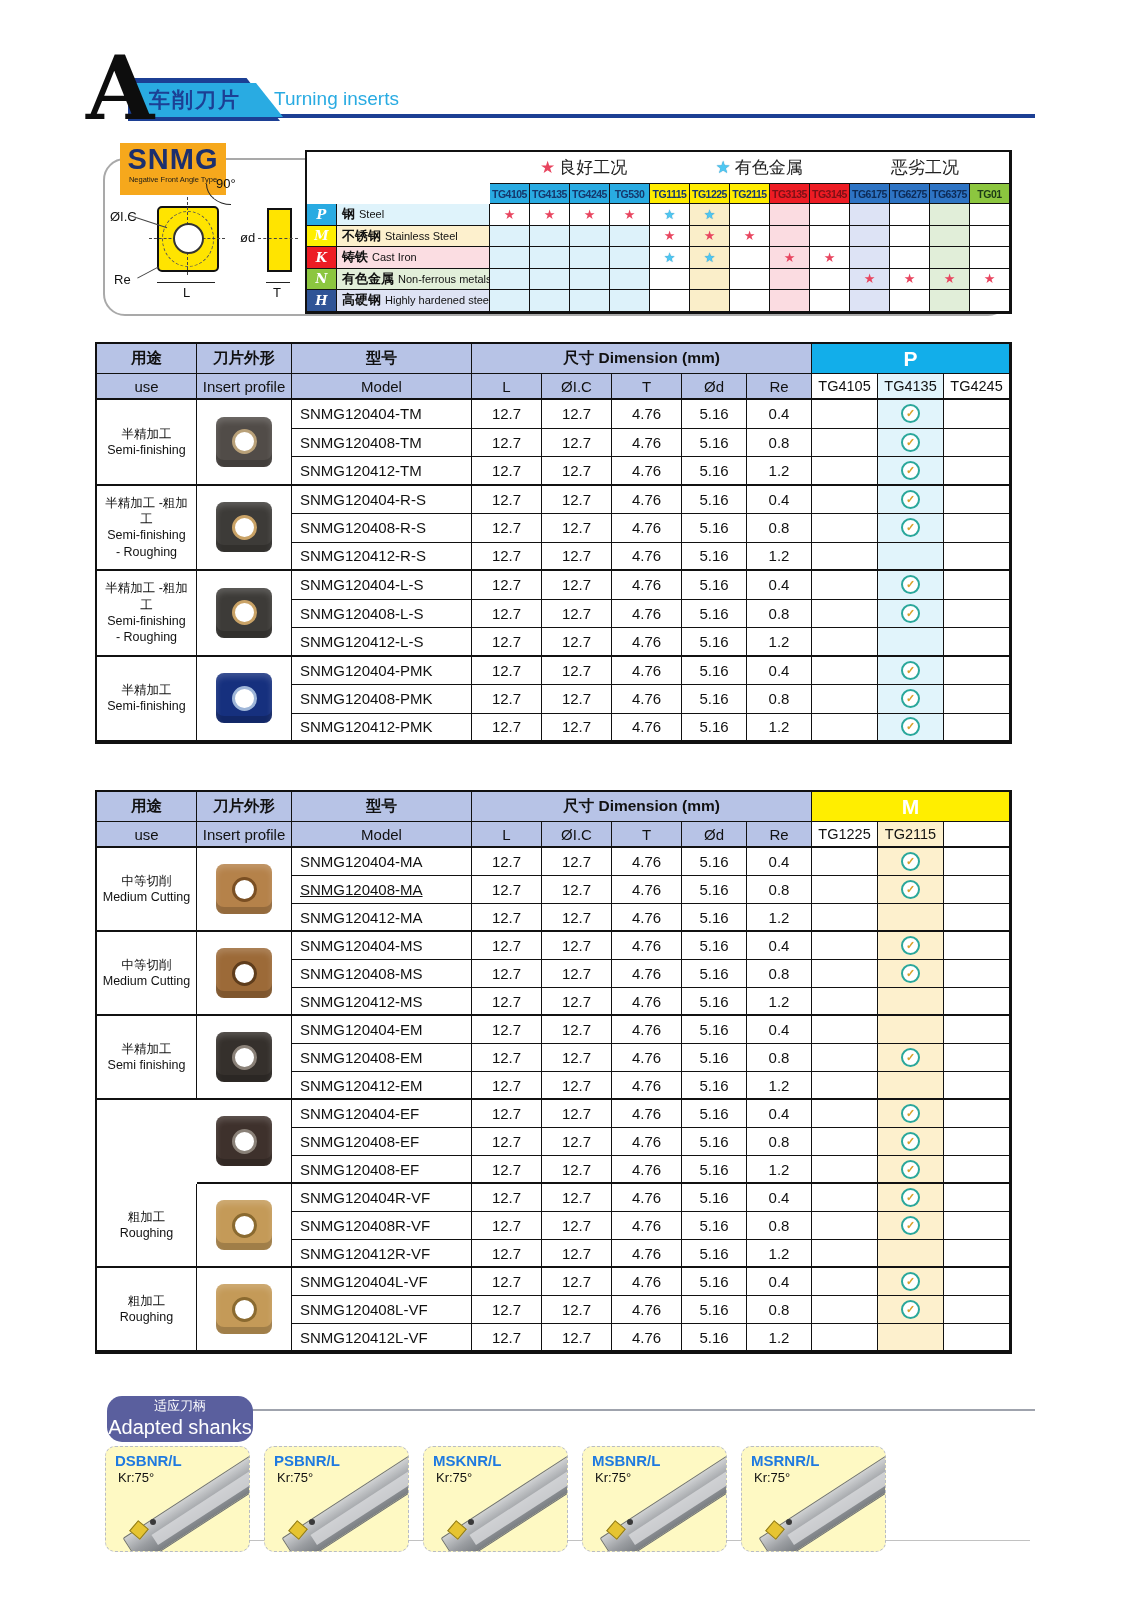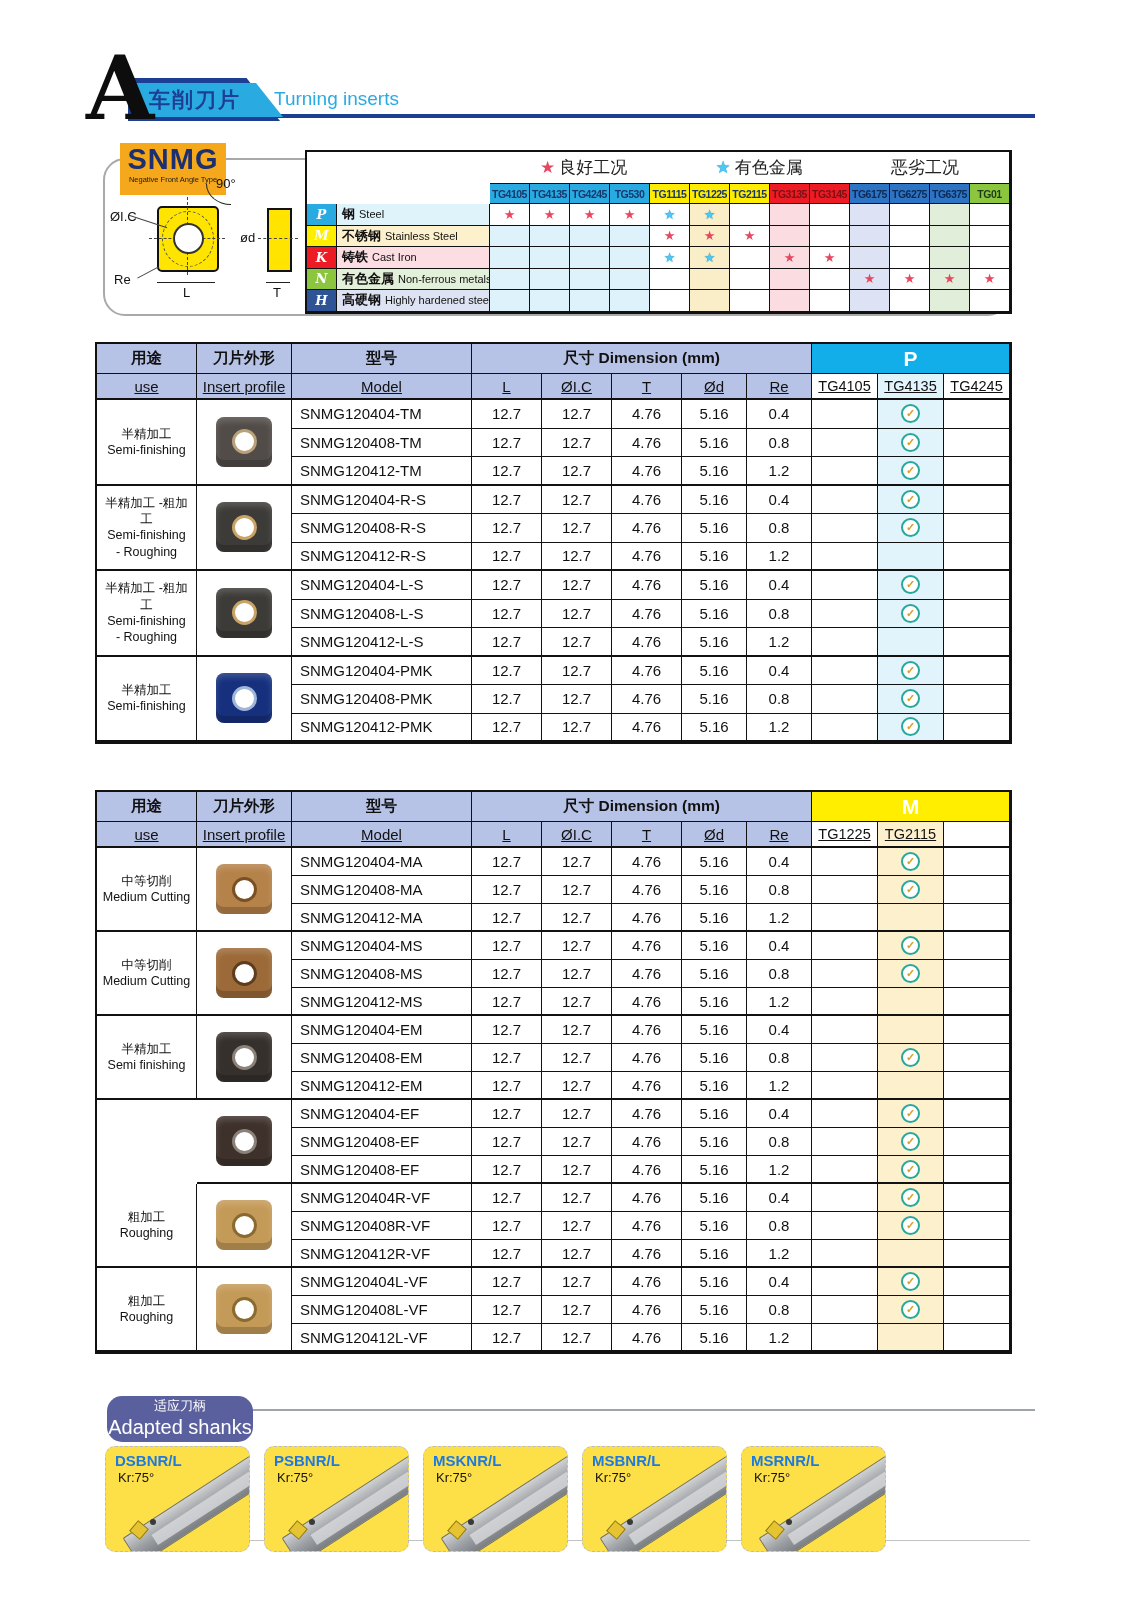--- a/index.html
+++ b/index.html
@@ -69,21 +69,21 @@
   .tint-lav{background:#dde3f5;}.tint-green{background:#e1eed9;}
   .mg-body .star{font-size:13px;}
 
   
   .itbl{left:95px;display:grid;z-index:2;background:#fff;border:2px solid #111;
       grid-template-columns:100px 95px 180px 70px 70px 70px 65px 65px 66px 66px 66px;}
   .tc{border-right:1px solid #111;border-bottom:1px solid #111;display:flex;align-items:center;justify-content:center;
       font-size:15px;color:#111;overflow:hidden;background:#fff;}
   .th{background:#b7c3e6;}
   .th-zh{font-size:15.5px;font-weight:bold;}
-  .hdr-bot{border-bottom-width:2px;text-decoration:underline;}
+  .hdr-bot{border-bottom-width:2px;}
   .grp-bot{border-bottom-width:2px;}
   .band{font-size:21px;font-weight:bold;color:#fff;}
   .band-P{background:#12aeea;}
   .band-M{background:#ffee00;}
   .tg-cell{font-size:14.5px;}
   .tintP{background:#e1f4fb;}
   .tintM{background:#fdf0cd;}
   .model{justify-content:flex-start;padding-left:8px;font-size:15px;}
   .use-cell{flex-direction:column;font-size:12.5px;line-height:1.3;text-align:center;padding:0 2px;}
   .check{width:15px;height:15px;border:2px solid #2aa79b;border-radius:50%;display:flex;align-items:center;justify-content:center;
@@ -92,21 +92,21 @@
          box-shadow:inset 0 -7px 0 rgba(0,0,0,.18), inset 0 4px 6px rgba(255,255,255,.18);}
   .insert-hole{width:19px;height:19px;border-radius:50%;background:#fff;}
 
   
   .sh-line{left:238px;top:1409px;width:797px;height:2px;background:#9fa3ad;z-index:1;}
   .pill{left:107px;top:1396px;width:146px;height:46px;background:#5a5f9e;border-radius:15px;z-index:2;
         display:flex;flex-direction:column;align-items:center;justify-content:center;color:#fff;line-height:1.25;}
   .pill-zh{font-size:13px;}
   .pill-en{font-size:20px;}
   #shank-row{left:105px;top:1446px;display:flex;gap:14px;z-index:2;}
-  .card{position:relative;width:143px;height:104px;border:1.5px dashed #b9bcc4;border-radius:10px;overflow:hidden;background:#fde047;}
+  .card{position:relative;width:143px;height:104px;border:1.5px dashed #b9bcc4;border-radius:10px;overflow:hidden;background:#fef9c3;}
   .sgfx{position:absolute;inset:0;z-index:0;}
   .sbar{position:absolute;left:34px;bottom:-14px;width:150px;height:30px;transform:rotate(-33deg);transform-origin:left 100%;
         background:linear-gradient(180deg,#cfd1d3 0%,#9a9da1 55%,#7a7e82 100%);border:1px solid #6e7174;border-radius:2px;}
   .sface{position:absolute;left:52px;bottom:6px;width:140px;height:12px;transform:rotate(-33deg);transform-origin:left 100%;
         background:#d9dbdd;opacity:.8;}
   .stip{position:absolute;left:26px;bottom:14px;width:12px;height:12px;background:#e6c431;border:1px solid #8d7a1e;transform:rotate(40deg);z-index:2;}
   .sdot{position:absolute;left:44px;bottom:26px;width:6px;height:6px;border-radius:50%;background:#3a3a3a;z-index:3;}
   .card-name{position:relative;z-index:4;margin:5px 0 0 9px;font-size:15px;font-weight:bold;color:#1f7ae0;}
   .card-kr{position:relative;z-index:4;margin:1px 0 0 12px;font-size:13px;color:#111;}
 
@@ -518,21 +518,21 @@
       <div class="tc" style="grid-area: 3 / 4;">12.7</div>
       <div class="tc" style="grid-area: 3 / 5;">12.7</div>
       <div class="tc" style="grid-area: 3 / 6;">4.76</div>
       <div class="tc" style="grid-area: 3 / 7;">5.16</div>
       <div class="tc" style="grid-area: 3 / 8;">0.4</div>
       <div class="tc tg-cell" style="grid-area: 3 / 9;"></div>
       <div class="tc tg-cell tintM" style="grid-area: 3 / 10;">
         <div class="check">✓</div>
       </div>
       <div class="tc tg-cell" style="grid-area: 3 / 11;"></div>
-      <div class="tc model" style="grid-area: 4 / 3;">SNMG120408-MA</div>
+      <div class="tc model" style="grid-area: 4 / 3; text-decoration: underline;">SNMG120408-MA</div>
       <div class="tc" style="grid-area: 4 / 4;">12.7</div>
       <div class="tc" style="grid-area: 4 / 5;">12.7</div>
       <div class="tc" style="grid-area: 4 / 6;">4.76</div>
       <div class="tc" style="grid-area: 4 / 7;">5.16</div>
       <div class="tc" style="grid-area: 4 / 8;">0.8</div>
       <div class="tc tg-cell" style="grid-area: 4 / 9;"></div>
       <div class="tc tg-cell tintM" style="grid-area: 4 / 10;">
         <div class="check">✓</div>
       </div>
       <div class="tc tg-cell" style="grid-area: 4 / 11;"></div>

